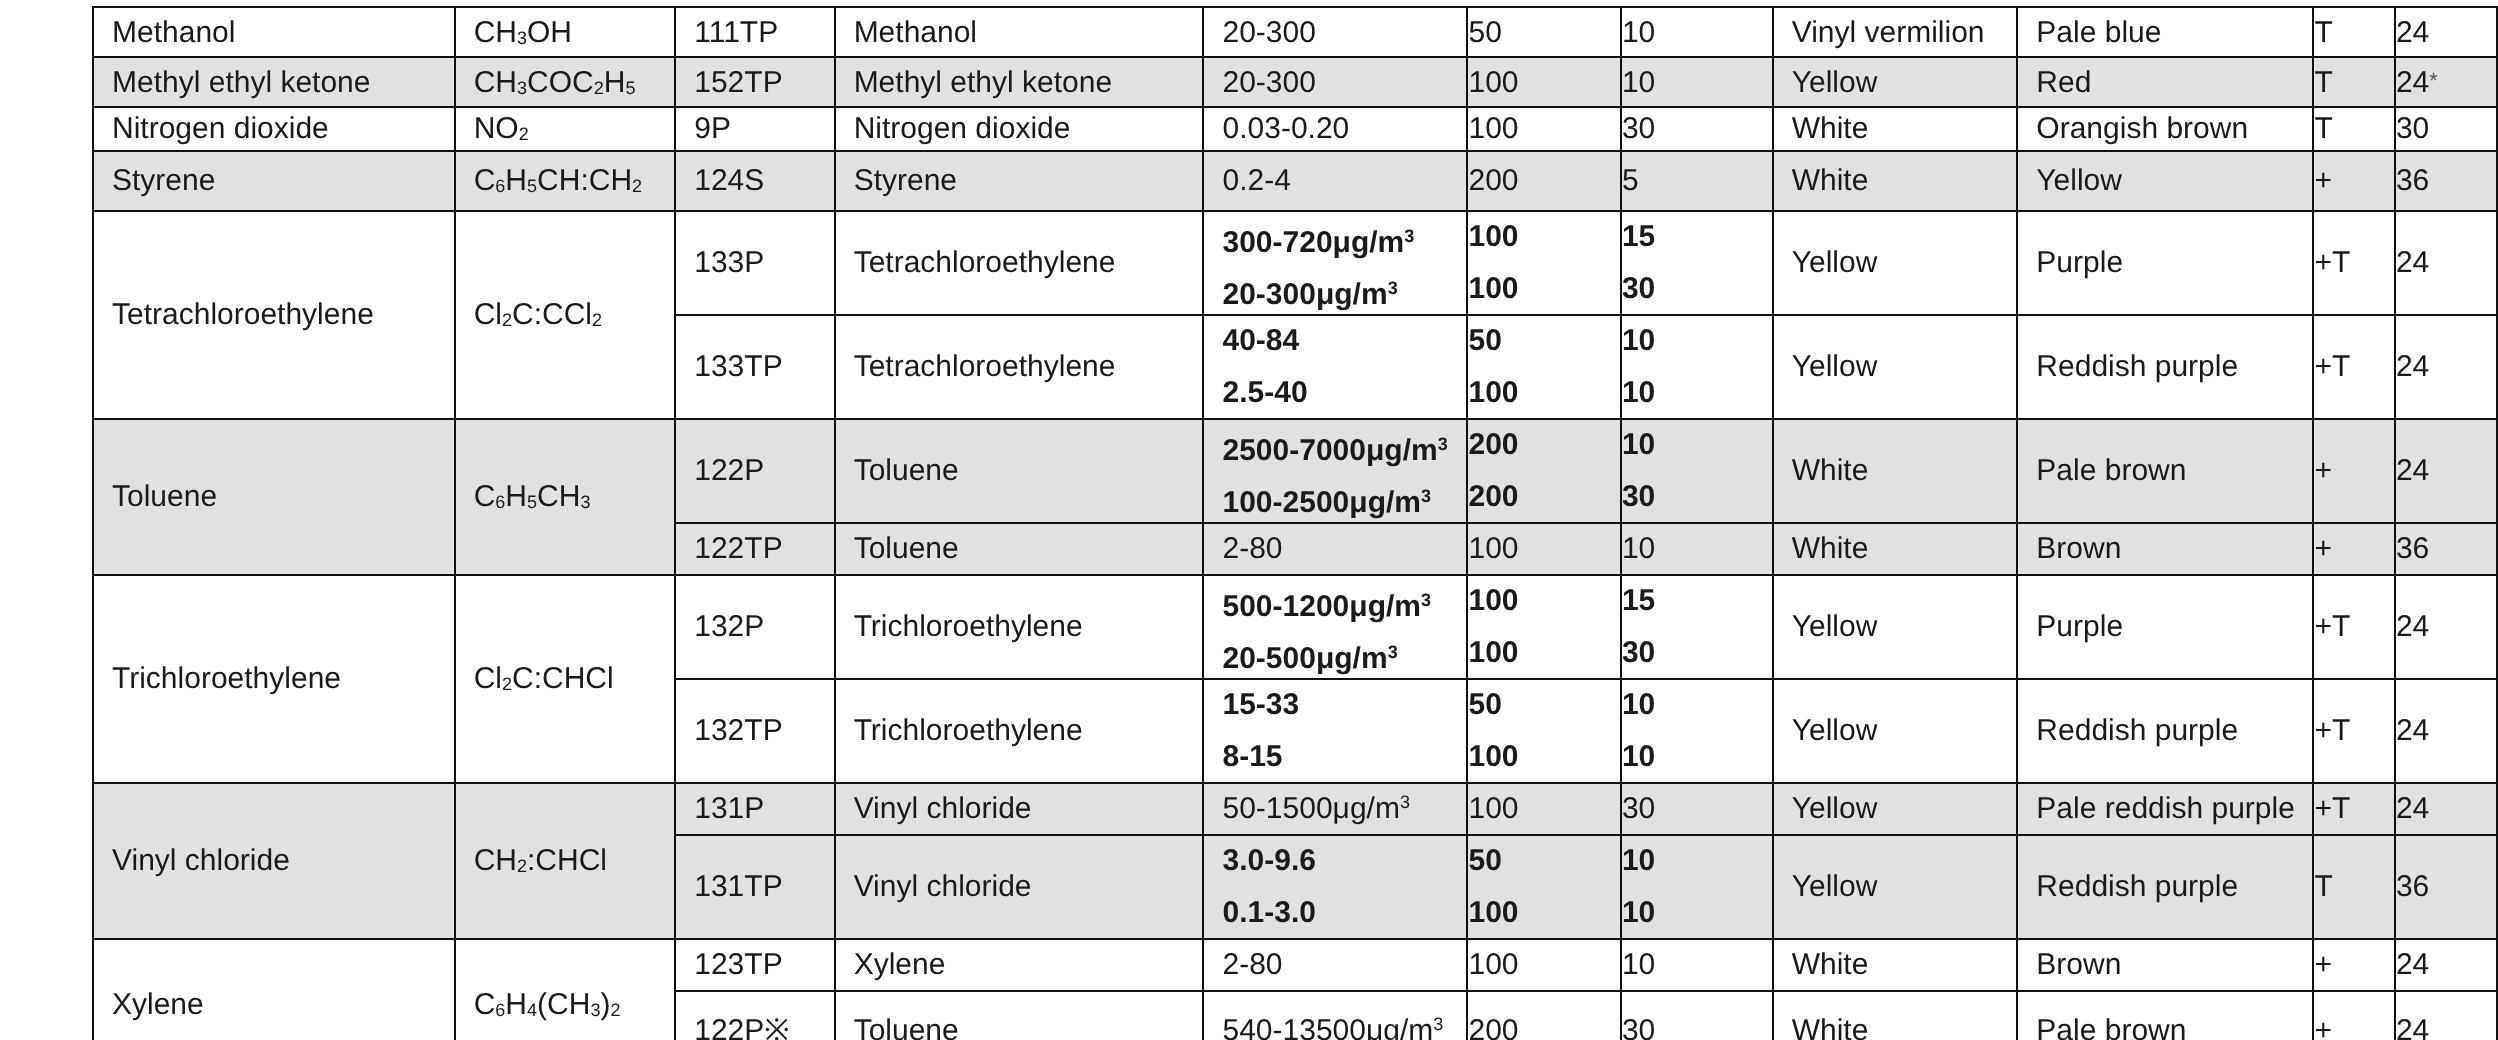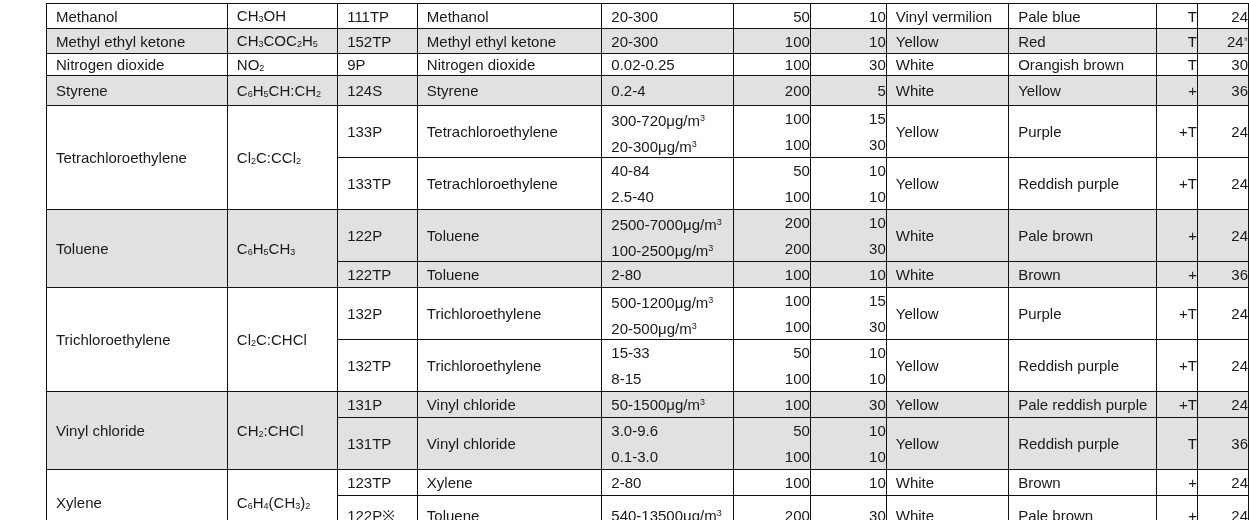--- a/index.html
+++ b/index.html
@@ -3,22 +3,22 @@
 <meta charset="utf-8">
 <style>
   html, body { margin: 0; padding: 0; background: #ffffff; }
   body { width: 1249px; height: 520px; overflow: hidden; position: relative;
          font-family: "Liberation Sans", sans-serif; color: #1a1a1a; }
   table.gt { position: absolute; left: 20px; top: 3px; border-collapse: collapse;
              table-layout: fixed; font-size: 15px; margin-left: 26px; }
   table.gt td { border: 1.5px solid #111; padding: 0 0 0 9px; vertical-align: middle;
                 white-space: nowrap; line-height: 1; }
   tr.shade td { background: #e0e1e3; }
-  td.c { text-align: right; padding-left: 0 !important; }
-  .line { display: block; height: 25.5px; line-height: 25.5px; }
+  td.c { text-align: left; padding-left: 0 !important; }
+  .line { display: block; height: 25.5px; line-height: 25.5px; font-weight: bold; }
   sub.s { font-size: 9px; vertical-align: -1px; }
   sup.s { font-size: 9px; vertical-align: 5px; }
   .ast { font-size: 11px; color: #555; vertical-align: 2px; }
 </style>
 </head>
 <body>
 
 <table class="gt">
   <colgroup>
     <col style="width:185px">
@@ -61,21 +61,21 @@
       <td>Red</td>
       <td class="c">T</td>
       <td class="c"><span>24</span><span class="ast">*</span></td>
     </tr>
 
     <tr style="height:22px">
       <td>Nitrogen dioxide</td>
       <td>NO<sub class="s">2</sub></td>
       <td>9P</td>
       <td>Nitrogen dioxide</td>
-      <td>0.02-0.25</td>
+      <td>0.03-0.20</td>
       <td class="c">100</td>
       <td class="c">30</td>
       <td>White</td>
       <td>Orangish brown</td>
       <td class="c">T</td>
       <td class="c">30</td>
     </tr>
 
     <tr class="shade" style="height:30px">
       <td>Styrene</td>

